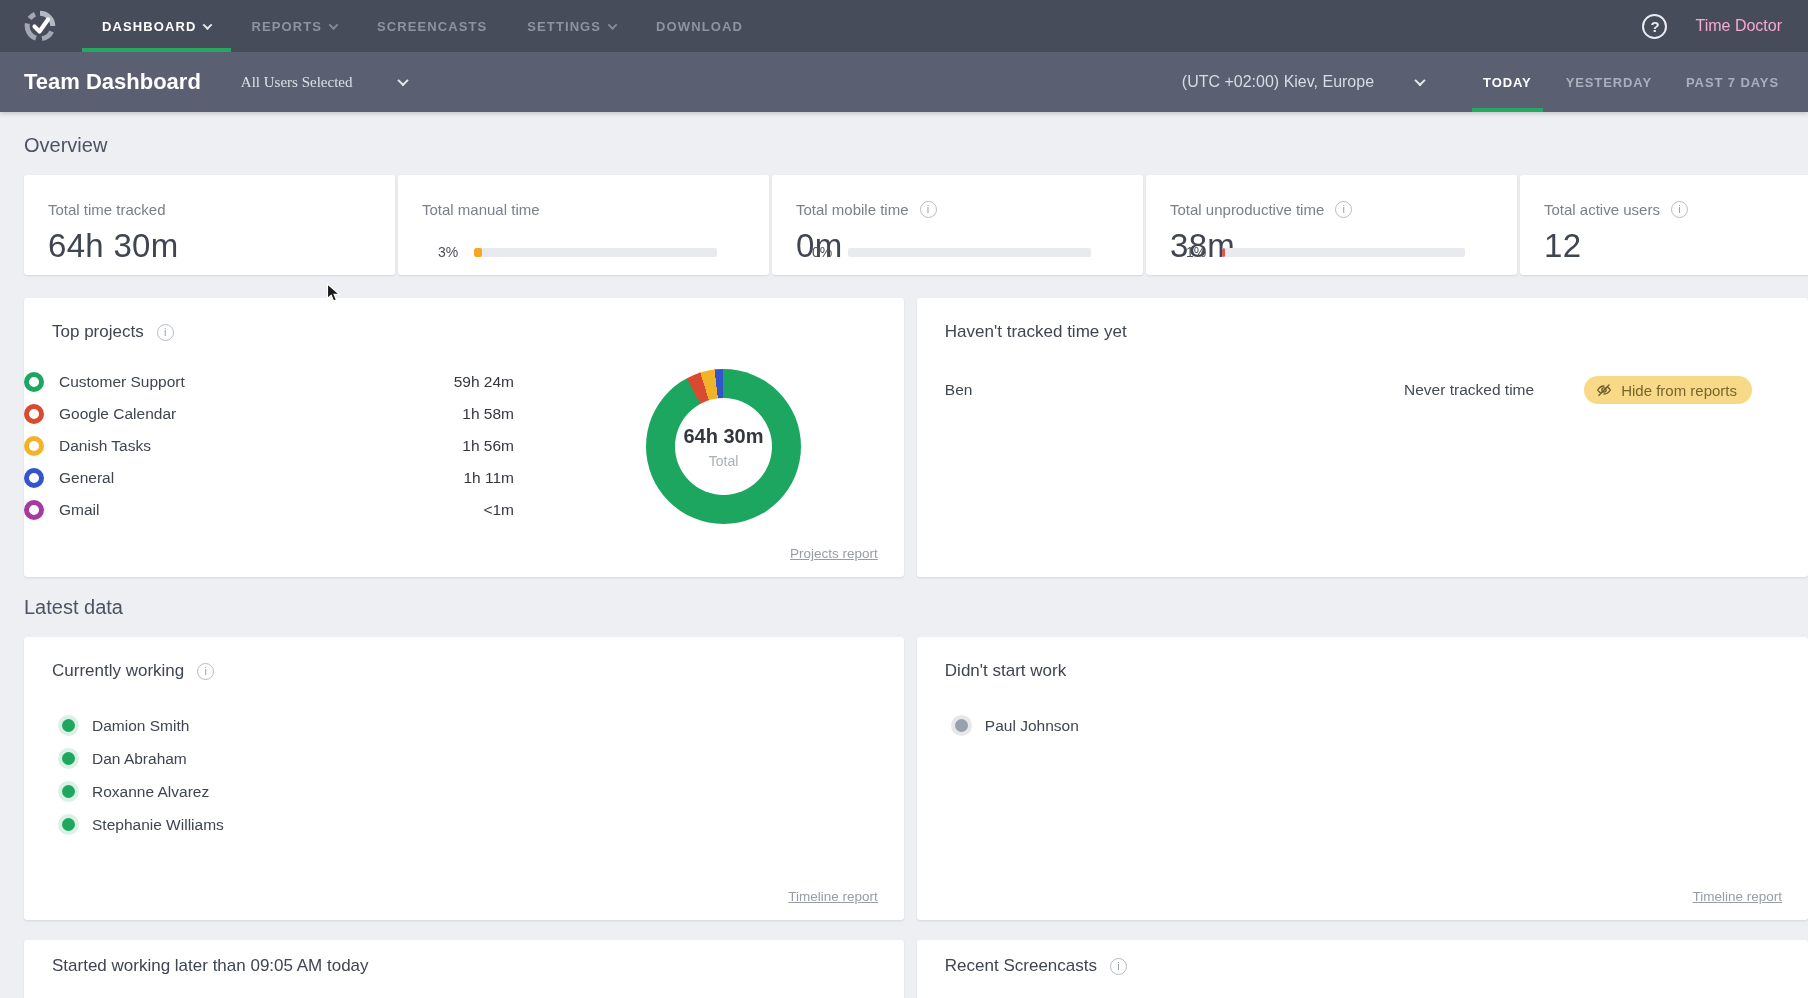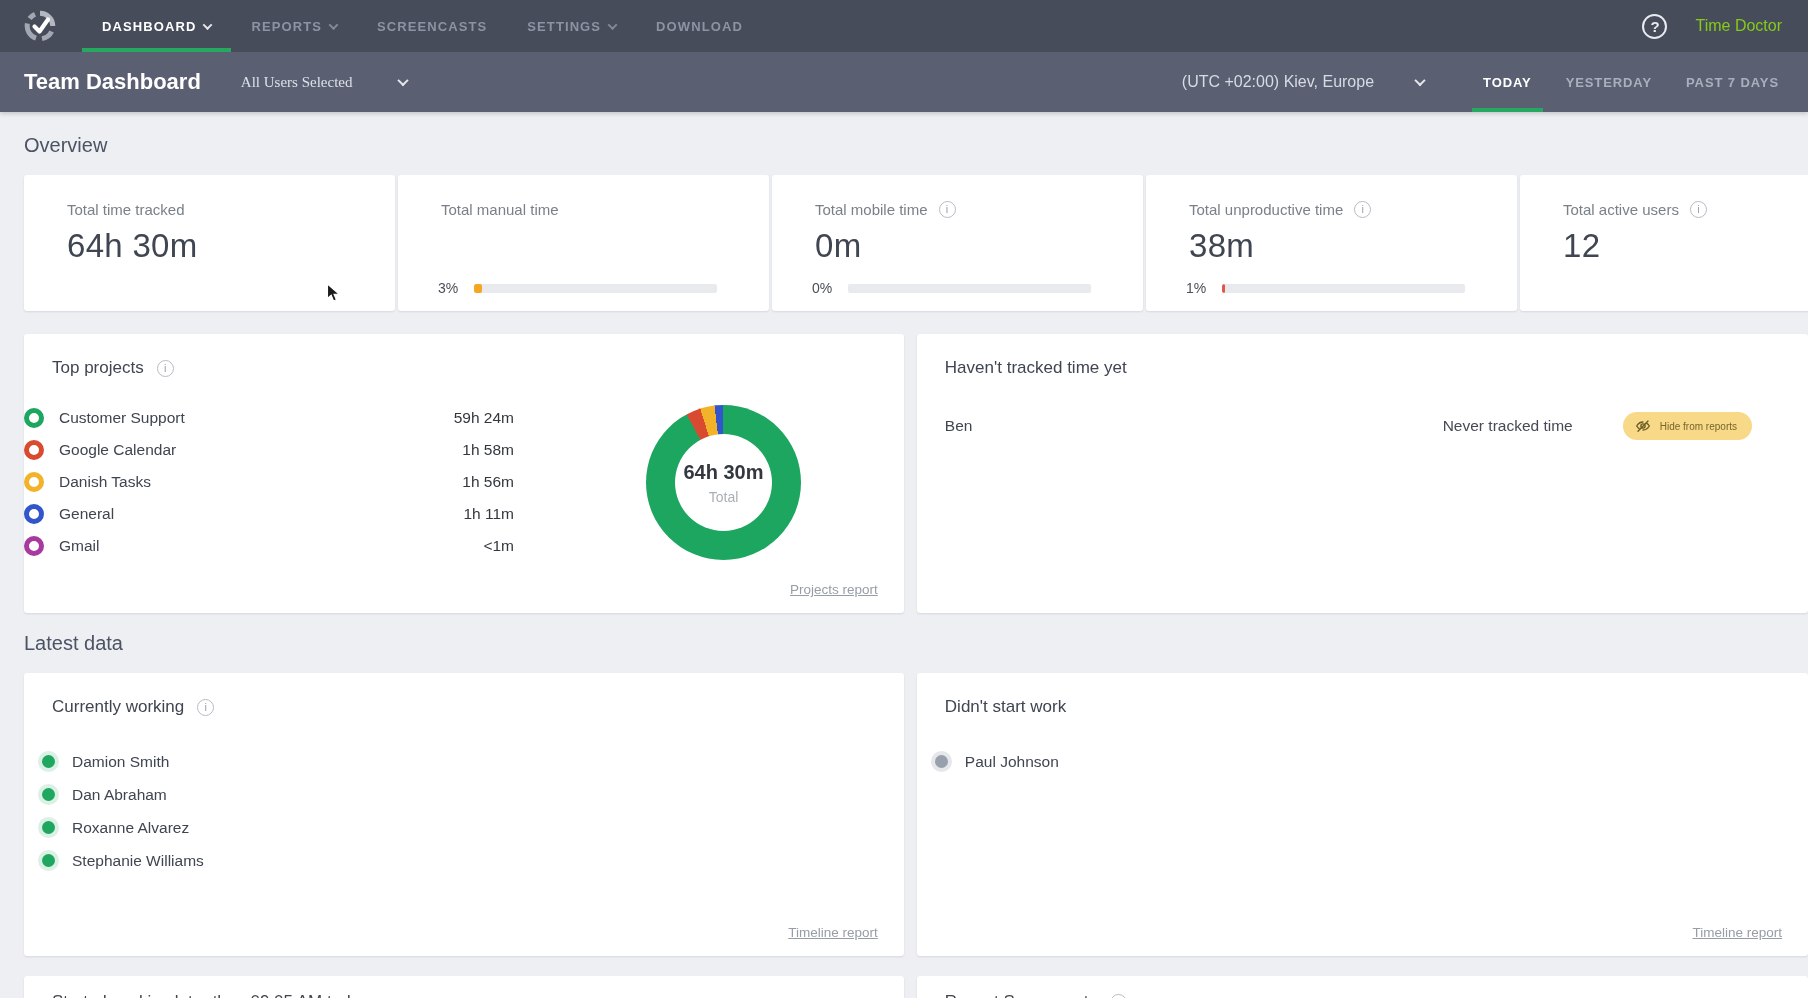--- a/index.html
+++ b/index.html
@@ -32,21 +32,21 @@
     width:7px; height:7px; border-right:2px solid currentColor; border-bottom:2px solid currentColor;
     transform:rotate(45deg) translate(-1px,-1px); display:inline-block; opacity:.85;
   }
   .nav-right { margin-left:auto; display:flex; align-items:center; gap:28px; }
   .help-icon {
     width:25px; height:25px; border:2px solid #e9ebf1; border-radius:50%;
     color:#e9ebf1; display:flex; align-items:center; justify-content:center;
     font-size:15px; font-weight:700; cursor:pointer;
   }
   .help-icon::after { content:"?"; }
-  .account-name { color:#84cc16; font-size:16px; white-space:nowrap; }
+  .account-name { color:#f9a8d4; font-size:16px; white-space:nowrap; }
 
   
   .subheader {
     height:60px; background:var(--subheader-bg,#5a6072);
     display:flex; align-items:center; padding-left:24px;
     box-shadow:0 2px 4px rgba(20,25,40,.18); position:relative; z-index:4;
   }
   .page-title { color:#ffffff; font-size:22px; font-weight:600; margin-right:40px; }
   .user-filter { display:flex; align-items:center; color:#dde0e8; font-size:15px; cursor:pointer;font-family:Liberation Serif, serif; }
   .user-filter .chev { margin-left:46px; width:8px; height:8px; color:#fff; }
@@ -63,22 +63,22 @@
     content:""; position:absolute; left:0; right:0; bottom:0; height:4px;
     background:var(--accent-green,#27a860);
   }
 
   
   .content { padding:22px 0 0 24px; }
   .section-heading { font-size:20px; font-weight:500; color:#4b5364; margin-bottom:18px; }
 
   .cards-row { display:flex; gap:3px; width:1867px; margin-bottom:23px; }
   .stat-card {
-    width:371px; height:136px; background:#fff; border-radius:3px;
-    box-shadow:0 1px 2px rgba(40,50,70,.12); padding:26px 0 0 43px; position:relative;
+    width:371px; height:100px; background:#fff; border-radius:3px;
+    box-shadow:0 1px 2px rgba(40,50,70,.12); padding:26px 0 0 24px; position:relative;
   }
   .stat-label-row { display:flex; align-items:center; gap:11px; font-size:15px; color:#7a8089; }
   .stat-value { margin-top:9px; font-size:33px; color:#3f4551; letter-spacing:.3px; }
   .stat-bottom {
     position:absolute; left:40px; right:52px; bottom:15px;
     display:flex; align-items:center; gap:16px; font-size:14px; color:#4a4f58;
   }
   .stat-bar { flex:1; height:9px; background:#e9eaee; border-radius:2px; overflow:hidden; }
   .stat-fill { height:100%; width:0; border-radius:2px; }
 
@@ -123,24 +123,24 @@
     position:absolute; right:26px; bottom:16px;
     font-size:13.5px; color:#979da7; text-decoration:underline; cursor:pointer; white-space:nowrap;
   }
 
   .ntt-row { display:flex; align-items:center; margin-top:34px; padding-left:28px; padding-right:56px; }
   .ntt-name { font-size:15.5px; color:#3f4551; flex:1; }
   .ntt-status { font-size:15.5px; color:#454a54; margin-right:50px; }
   .hide-pill {
     display:flex; align-items:center; gap:9px; height:28px; padding:0 15px 0 12px;
     background:var(--hide-pill-bg,#f8d988); border-radius:14px; border:none; cursor:pointer;
-    color:var(--hide-pill-text,#77652c); font-size:10px; font-family:inherit; white-space:nowrap;
-  }
-
-  .user-list { margin-top:28px; padding-left:18px; }
+    color:var(--hide-pill-text,#77652c); font-size:15px; font-family:inherit; white-space:nowrap;
+  }
+
+  .user-list { margin-top:28px; padding-left:38px; }
   .user-row { display:flex; align-items:center; height:33px; }
   .dot { width:13px; height:13px; border-radius:50%; flex:0 0 auto; }
   .dot.green { background:var(--working-dot,#1fa75f); box-shadow:0 0 0 4px rgba(31,167,95,.16); }
   .dot.gray  { background:var(--idle-dot,#98a0ab);  box-shadow:0 0 0 4px rgba(152,160,171,.25); }
   .user-name { margin-left:17px; font-size:15.5px; color:#3f4551; }
 
   .row3 { margin-top:20px; }
 
   .cursor-arrow { position:absolute; left:326px; top:283px; z-index:50; pointer-events:none; }
 </style>

